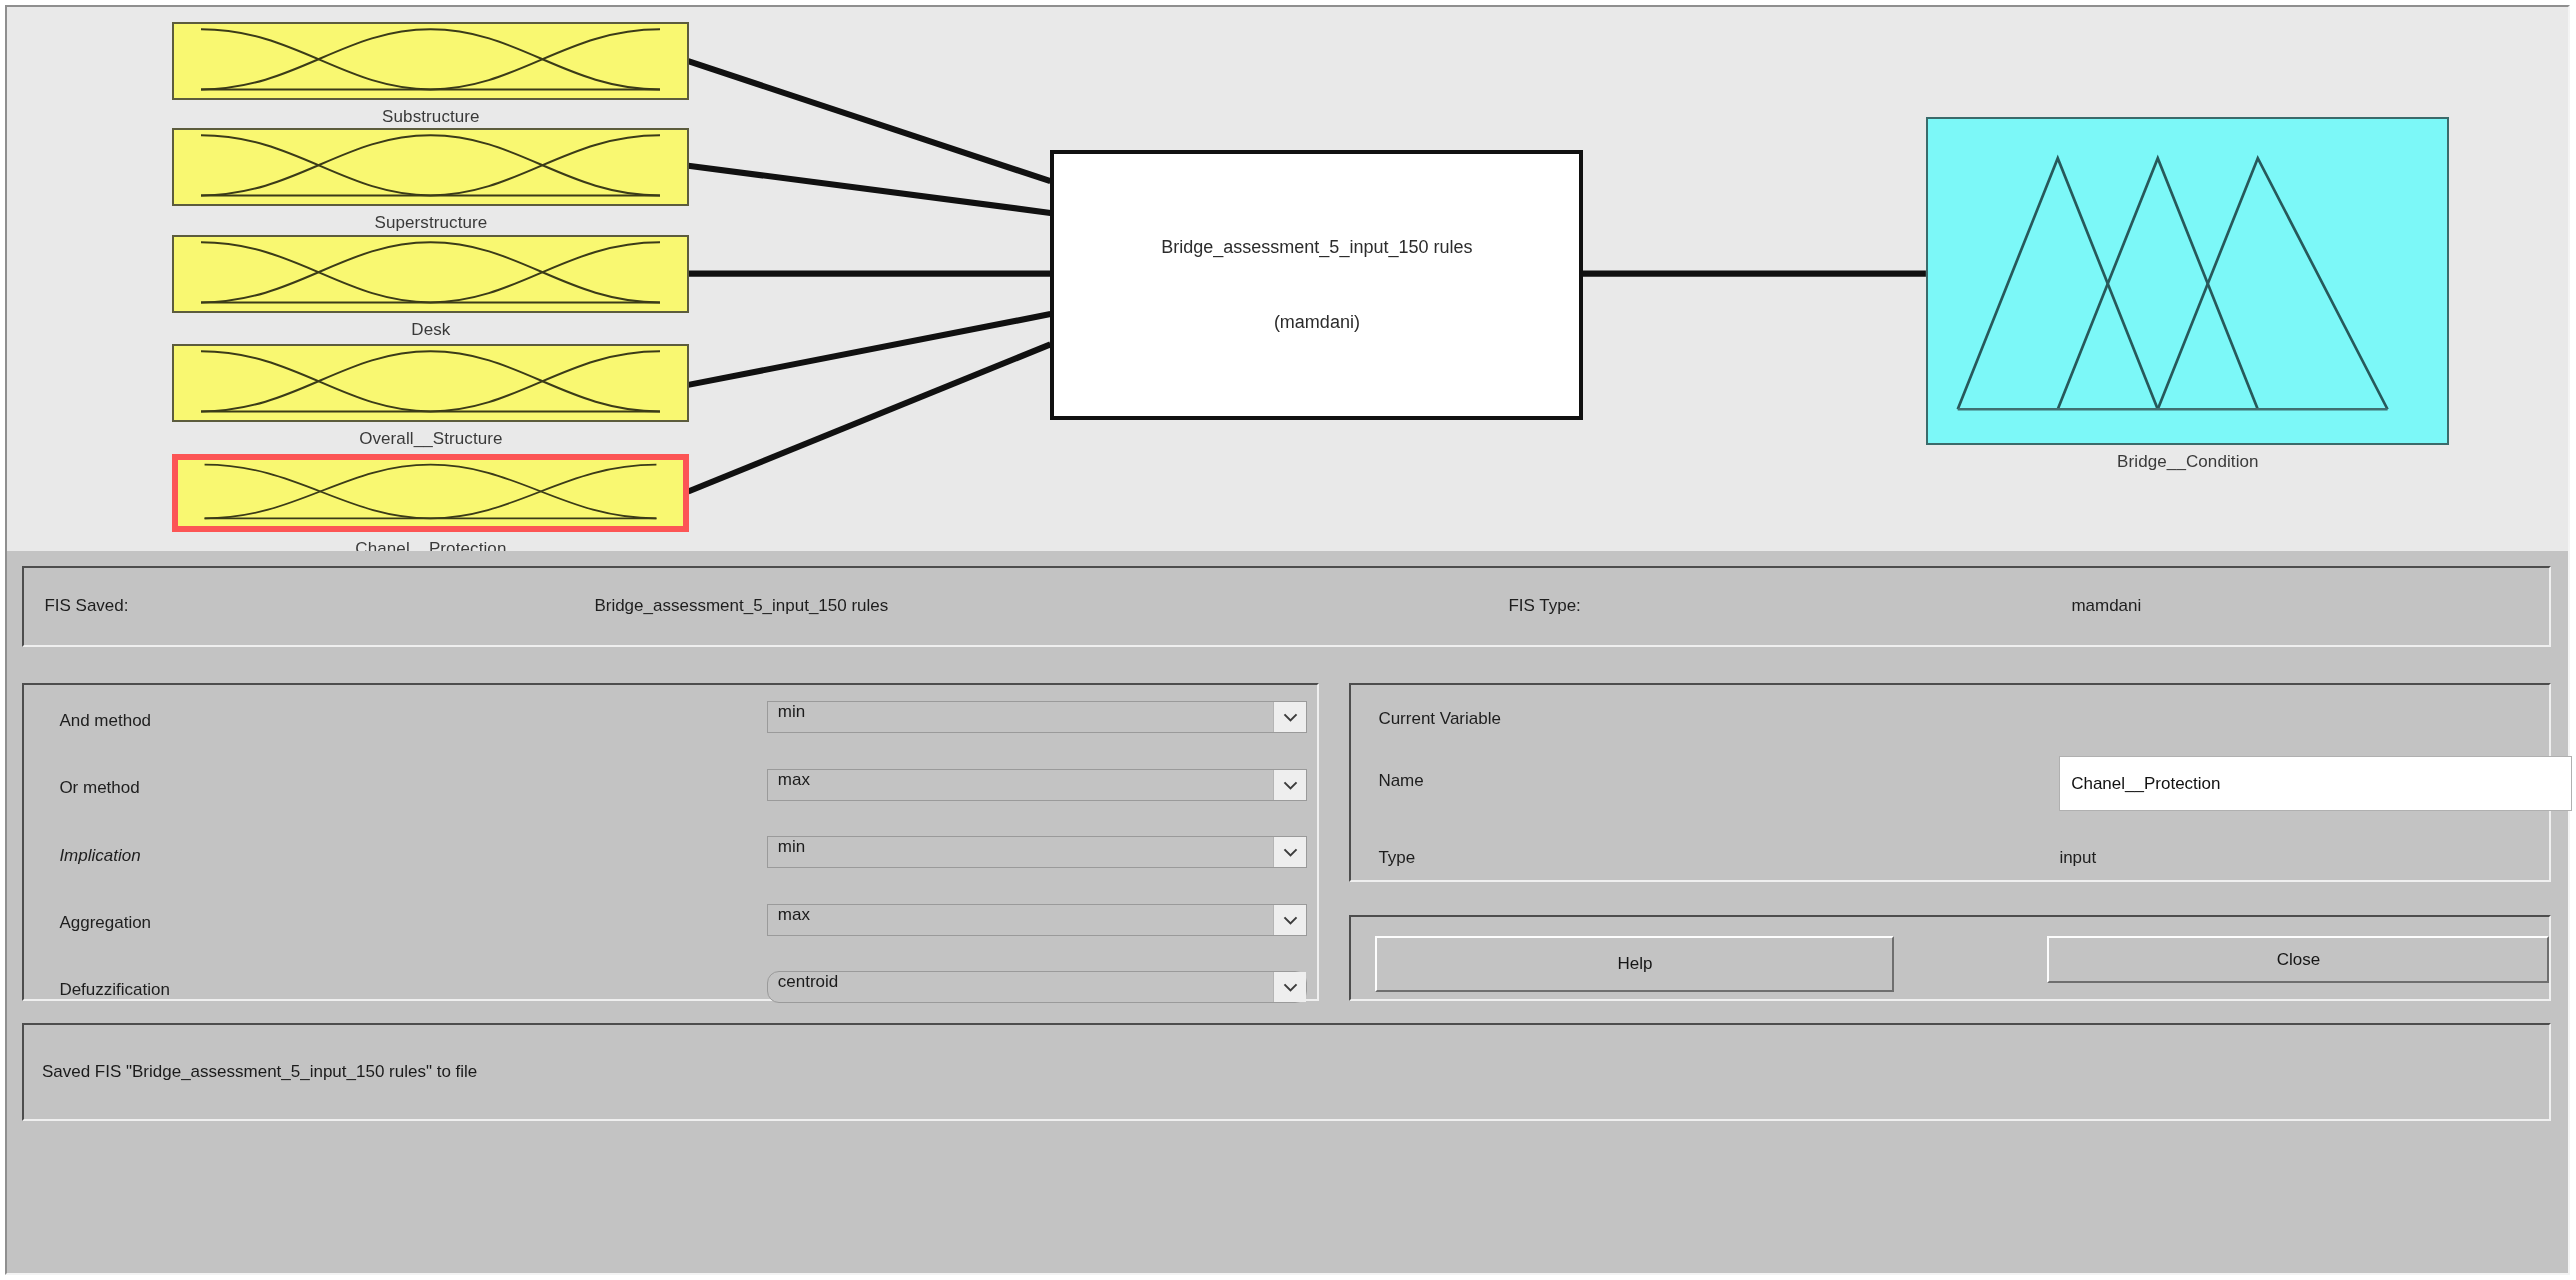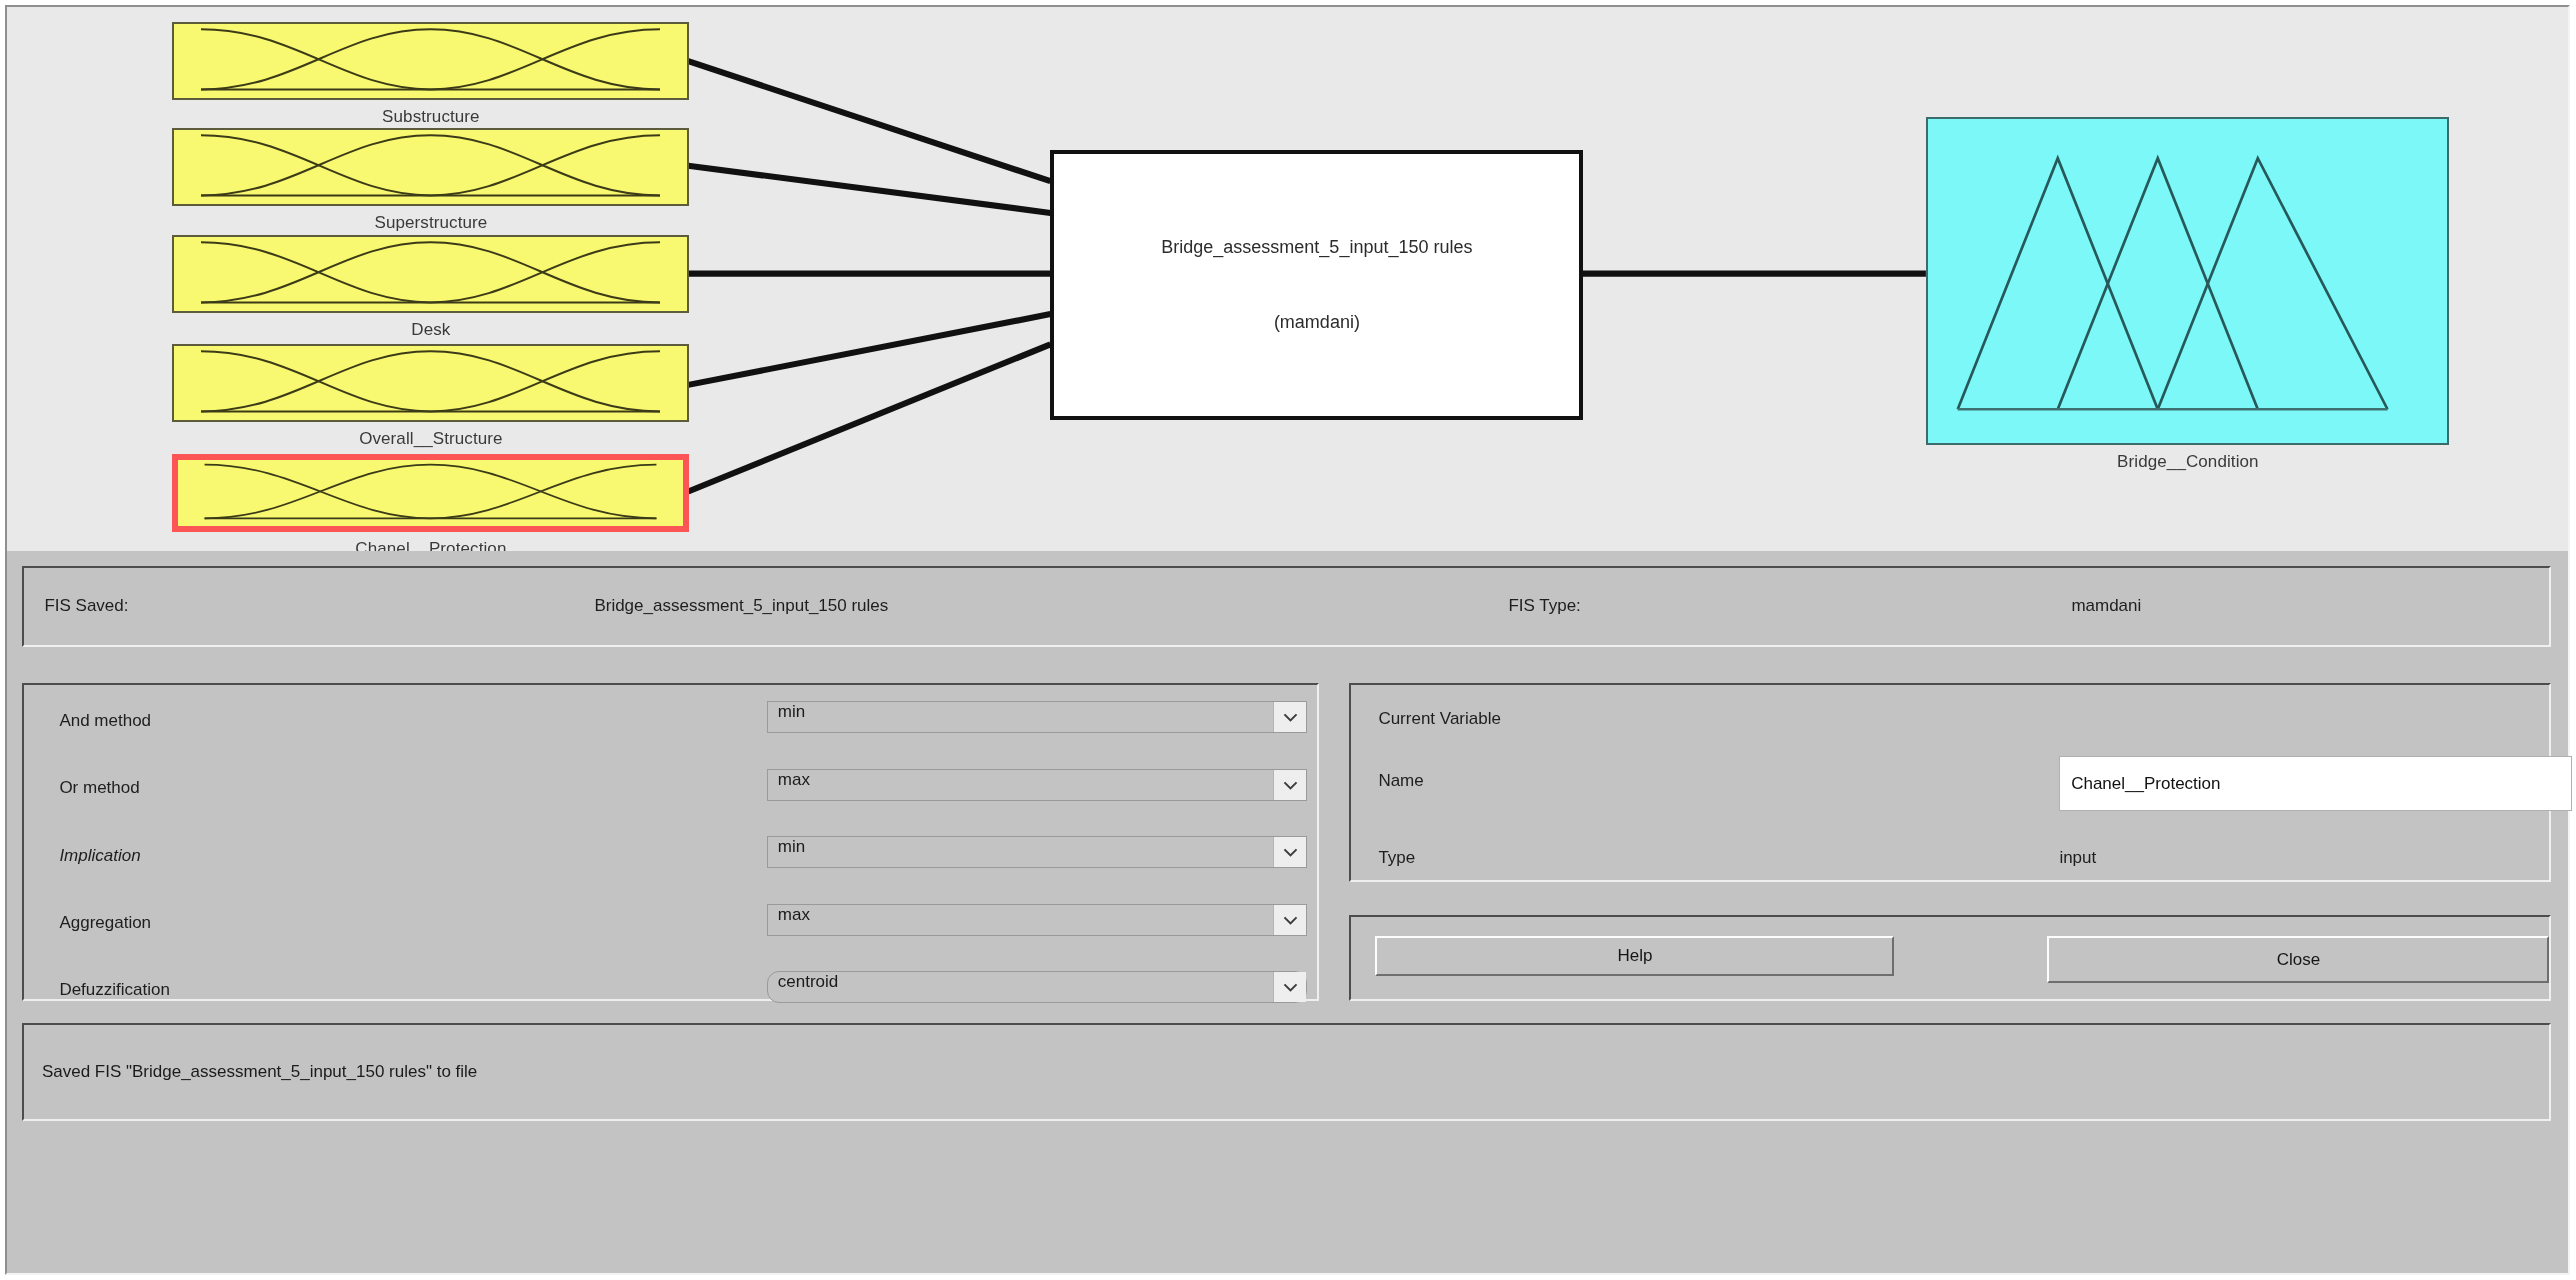--- a/index.html
+++ b/index.html
@@ -368,21 +368,21 @@
         <div class="textfield" style="left:708px;top:71px;width:513px;height:55px;">Chanel__Protection</div>
 
         <div class="lbl" style="left:27px;top:163px;">Type</div>
         <div class="val" style="left:708px;top:163px;">input</div>
 
         <div class="lbl" style="left:27px;top:235px;">Range</div>
         <div class="val" style="left:708px;top:235px;">[0 9]</div>
       </div>
 
       <div class="panel" style="left:1342px;top:364px;width:1202px;height:86px;">
-        <div class="btn" style="left:24px;top:19px;width:519px;height:40px;">Help</div>
+        <div class="btn" style="left:24px;top:19px;width:519px;height:56px;">Help</div>
         <div class="btn" style="left:696px;top:19px;width:502px;height:47px;">Close</div>
       </div>
 
       <div class="statusbar" style="left:15px;top:472px;width:2529px;height:98px;">
         <span class="st-text">Saved FIS "Bridge_assessment_5_input_150 rules" to file</span>
       </div>
 
     </div>
   </div>
 </div>

